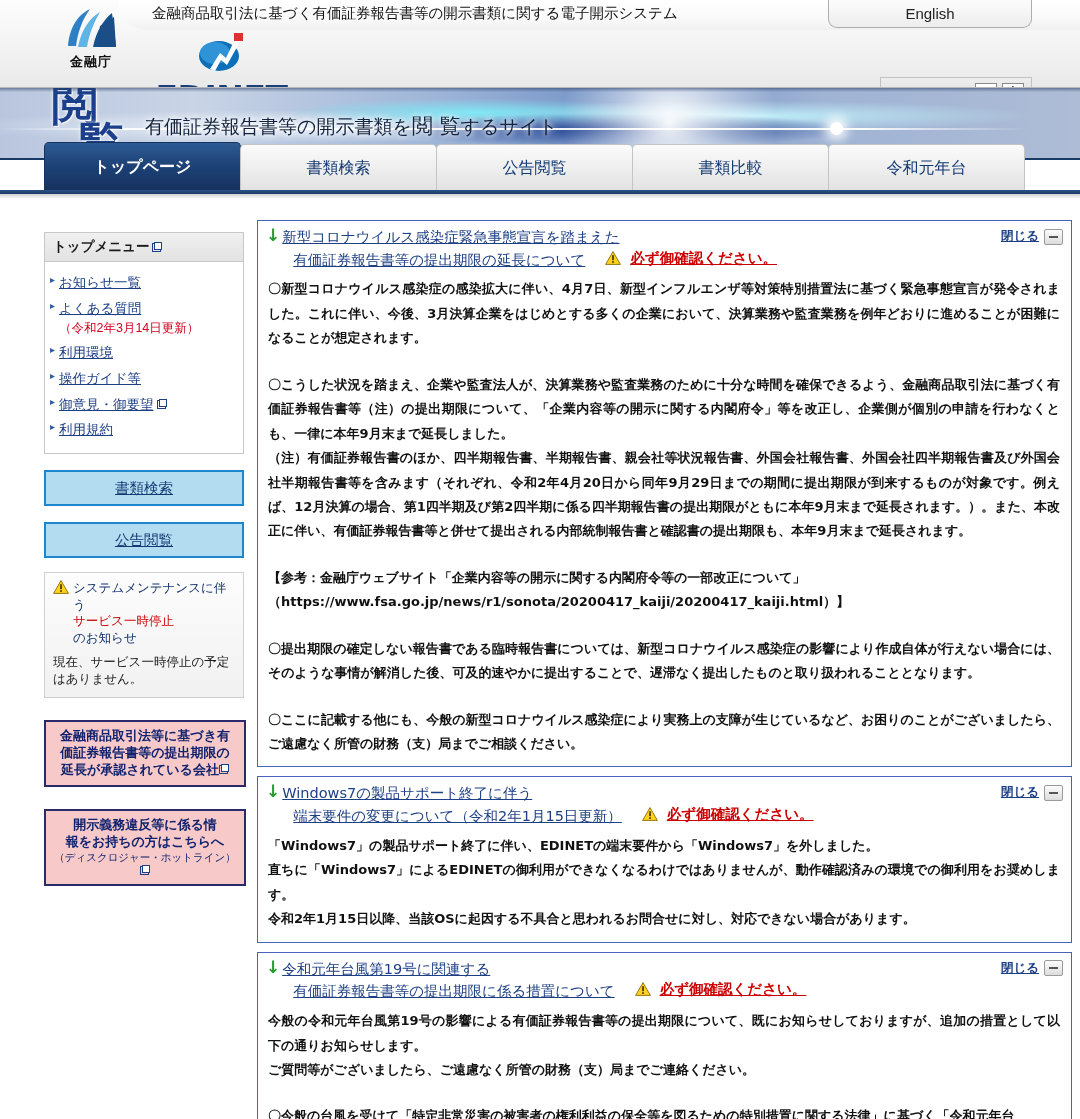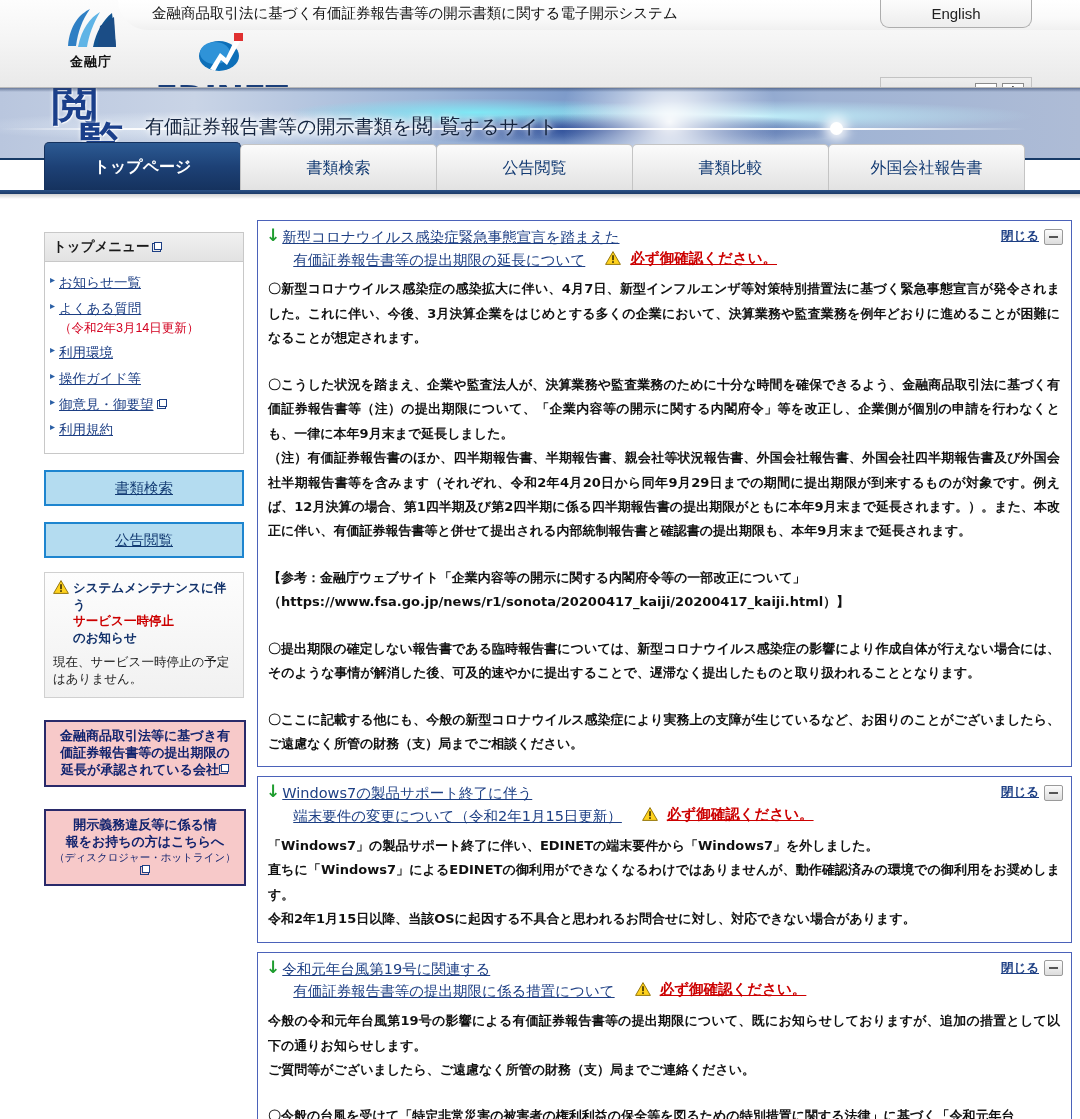--- a/index.html
+++ b/index.html
@@ -39,21 +39,21 @@
     background: linear-gradient(to bottom,#ffffff 0%, #fafafa 60%, #f0f0f0 100%);
     border-bottom-left-radius: 60px;
   }
   .header-title {
     position: absolute; left: 152px; top: 4px;
     font-size: 14.5px; color: #111; white-space: nowrap;
     font-family: "DejaVu Sans", sans-serif;
   }
   .english-tab {
     position: absolute; right: 48px; top: 0;
-    width: 152px; height: 28px;
+    width: 204px; height: 28px;
     background: linear-gradient(to bottom, #fcfcfc, #ededed);
     border: 1px solid #adadad; border-top: none;
     border-bottom-left-radius: 9px; border-bottom-right-radius: 9px;
     text-align: center; line-height: 27px;
     font-size: 15px; color: #222; cursor: pointer;
   }
   .edinet-logo-wrap {
     position: absolute; left: 150px; top: 31px;
     display: flex; align-items: center; gap: 9px; flex-direction: column;
   }
@@ -204,21 +204,21 @@
     font-family: "DejaVu Sans", sans-serif;
   }
 
   .maint-box {
     width: 200px; margin-top: 14px;
     border: 1px solid #d0d0d0;
     background: linear-gradient(to bottom,#fdfdfd,#f1f1f1);
     padding: 7px 8px 9px 8px;
   }
   .maint-title { display: flex; gap: 4px; align-items: flex-start; }
-  .maint-title-text { font-size: 12.5px; font-weight: bold; line-height: 1.32; }
+  .maint-title-text { font-size: 12.5px; font-weight: normal; line-height: 1.32; }
   .maint-l1 { color: #12326b; }
   .maint-l2 { color: #cc0000; }
   .maint-l3 { color: #12326b; }
   .maint-body { margin-top: 8px; font-size: 12.5px; color: #1a1a1a; line-height: 1.35; }
 
   .pink-btn {
     width: 202px; margin-top: 22px;
     background: #f7c9c9; border: 2px solid #2a2a6a;
     padding: 6px 5px 6px 5px; text-align: center; cursor: pointer;
   }
@@ -350,21 +350,21 @@
       <span>有価証券報告書等の開示書類を</span><em>閲 覧</em><span>するサイト</span>
     </div>
   </div>
 
   <div class="navbar">
     <div class="navtabs">
       <div class="navtab active">トップページ</div>
       <div class="navtab">書類検索</div>
       <div class="navtab">公告閲覧</div>
       <div class="navtab">書類比較</div>
-      <div class="navtab">外国会社報告書</div>
+      <div class="navtab">令和元年台</div>
     </div>
     <div class="nav-underline"></div>
     <div class="nav-shadow"></div>
   </div>
 
   <div class="content">
 
     <div class="sidebar">
 
       <div class="menu-box">

